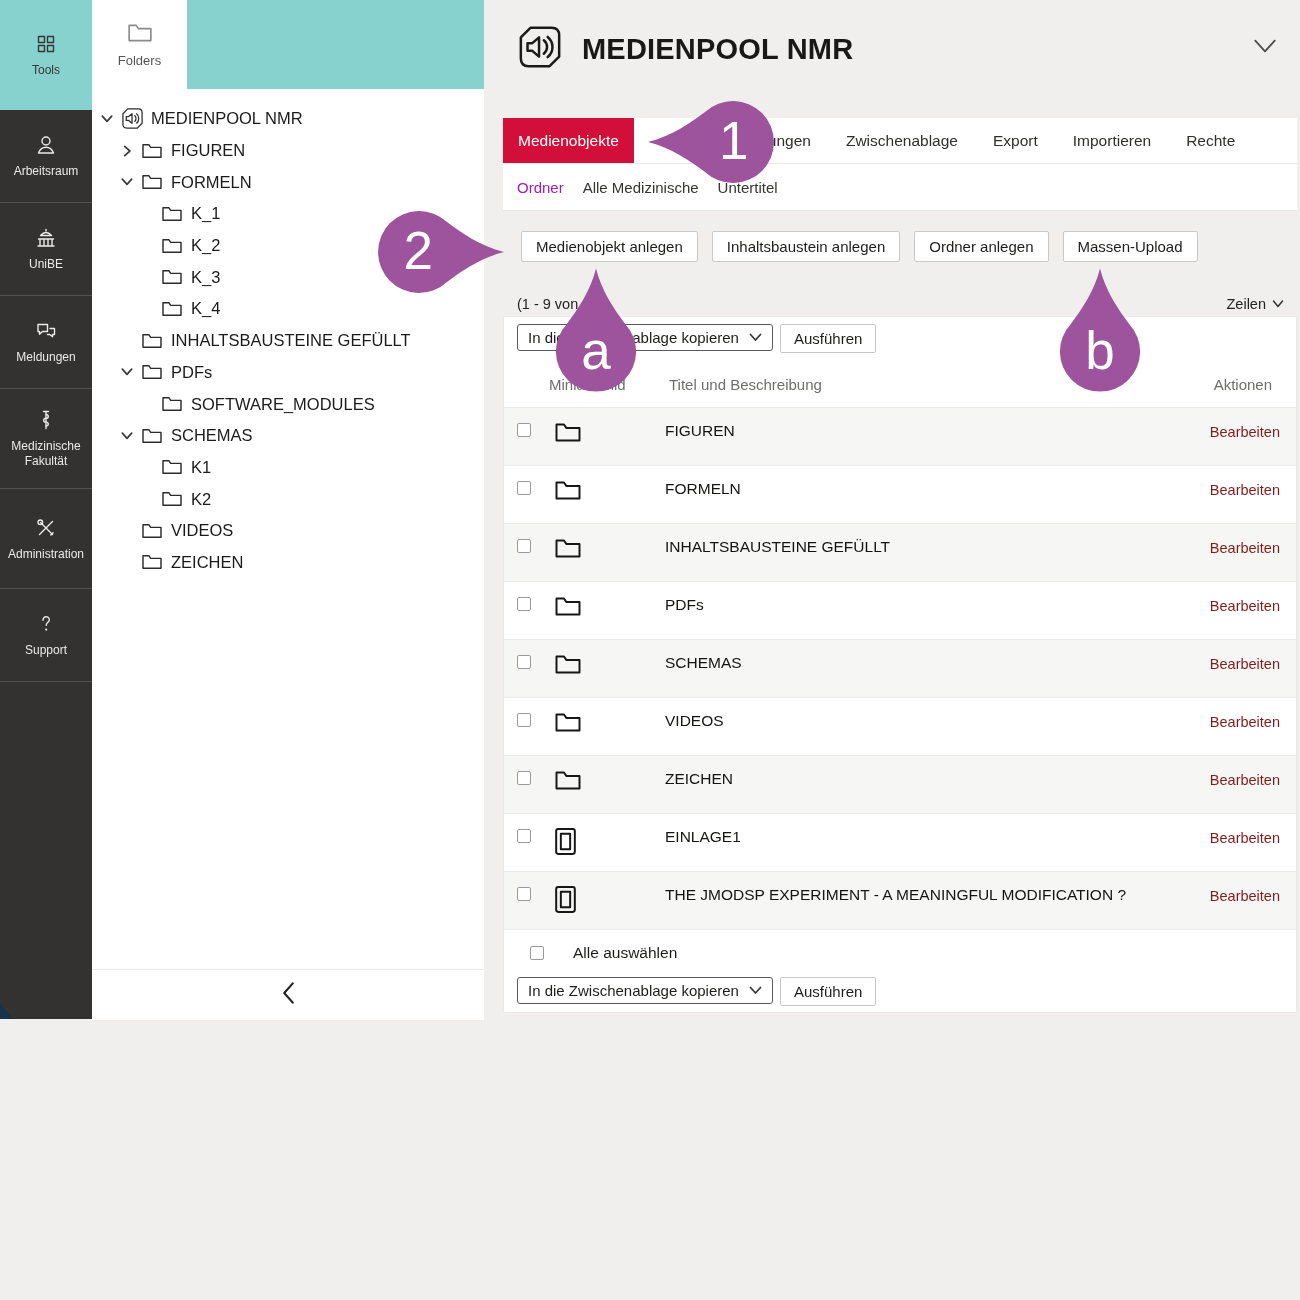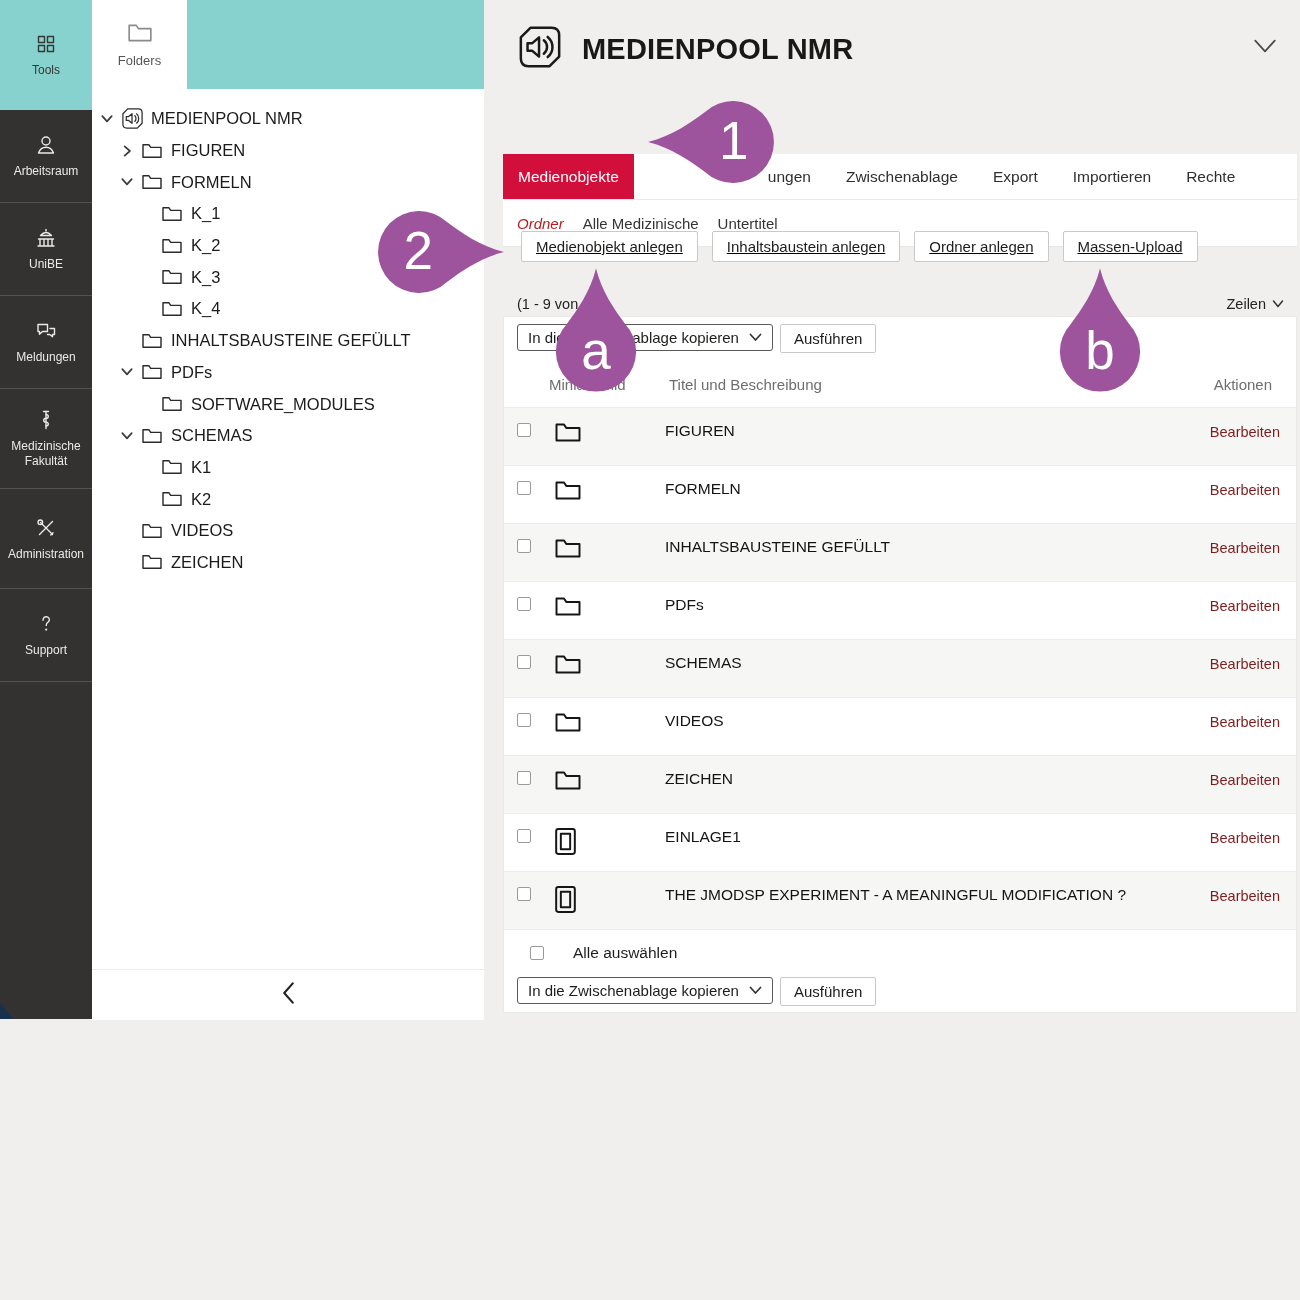--- a/index.html
+++ b/index.html
@@ -33,30 +33,30 @@
   .tree-foot{position:absolute;top:969px;left:0;width:100%;height:50px;border-top:1px solid #ececea;display:flex;align-items:center;justify-content:center;background:#fff;}
   .tree-foot svg{width:15px;height:24px;fill:none;stroke:#222;stroke-width:2;stroke-linecap:round;stroke-linejoin:round;cursor:pointer;}
 
   
   .main-header{position:absolute;left:517px;top:24px;display:flex;align-items:center;gap:19px;}
   .mp-big svg{width:46px;height:46px;fill:none;stroke:#1a1a1a;stroke-width:2.6;stroke-linejoin:round;stroke-linecap:round;}
   .page-title{font-size:29px;font-weight:700;color:#191816;letter-spacing:.2px;}
   .header-chev{position:absolute;left:1252px;top:35px;}
   .header-chev svg{width:26px;height:22px;fill:none;stroke:#4a4a4a;stroke-width:1.6;stroke-linecap:round;stroke-linejoin:round;cursor:pointer;}
 
-  .tabbar{position:absolute;left:503px;top:118px;width:794px;background:#fff;border-bottom:1px solid #e7e7e5;margin-top:36px;}
+  .tabbar{position:absolute;left:503px;top:118px;width:794px;background:#fff;border-bottom:1px solid #e7e7e5;}
   .tabs-row{height:45px;display:flex;align-items:stretch;border-bottom:1px solid #e9e9e7;}
   .tab{display:flex;align-items:center;font-size:15.5px;color:#2f2f2d;margin-left:35px;cursor:pointer;}
   .tab.active{background:#d20f3a;color:#fff;padding:0 15px;margin-left:0;}
   .tab.offset{margin-left:134px;}
   .subtabs-row{height:46px;display:flex;align-items:center;padding-left:14px;gap:19px;font-size:15px;}
   .subtab{color:#343432;cursor:pointer;}
-  .subtab.active{color:#b91c1c;font-style:italic;}
-
-  .toolbar{position:absolute;left:503px;top:231px;display:flex;gap:14px;padding-left:18px;text-decoration:underline;}
+  .subtab.active{color:#a21caf;}
+
+  .toolbar{position:absolute;left:503px;top:231px;display:flex;gap:14px;padding-left:18px;}
   .tb-btn{height:31px;padding:0 14px;background:#fff;border:1px solid #c9c9c7;border-radius:2px;font-size:15px;color:#1d1d1b;display:flex;align-items:center;cursor:pointer;font-family:inherit;}
 
   .meta-row{position:absolute;left:503px;top:296px;width:794px;box-sizing:border-box;display:flex;justify-content:space-between;padding:0 13px 0 14px;font-size:14.5px;color:#232321;}
   .rows-ctl{display:flex;align-items:center;gap:6px;cursor:pointer;}
   .rows-ctl svg{width:12px;height:10px;fill:none;stroke:#333;stroke-width:1.5;stroke-linecap:round;stroke-linejoin:round;}
 
   .card{position:absolute;left:503px;top:316px;width:794px;height:697px;box-sizing:border-box;background:#fff;border:1px solid #e9e9e7;}
   .card-controls{padding:7px 13px 8px;display:flex;gap:7px;}
   .fselect{width:256px;height:27px;box-sizing:border-box;border:1px solid #5a5a58;border-radius:3px;background:#fff;display:flex;align-items:center;justify-content:space-between;padding:0 10px;font-size:15px;color:#1d1d1b;cursor:pointer;}
   .fselect svg{width:13px;height:11px;fill:none;stroke:#333;stroke-width:1.7;stroke-linecap:round;stroke-linejoin:round;}

